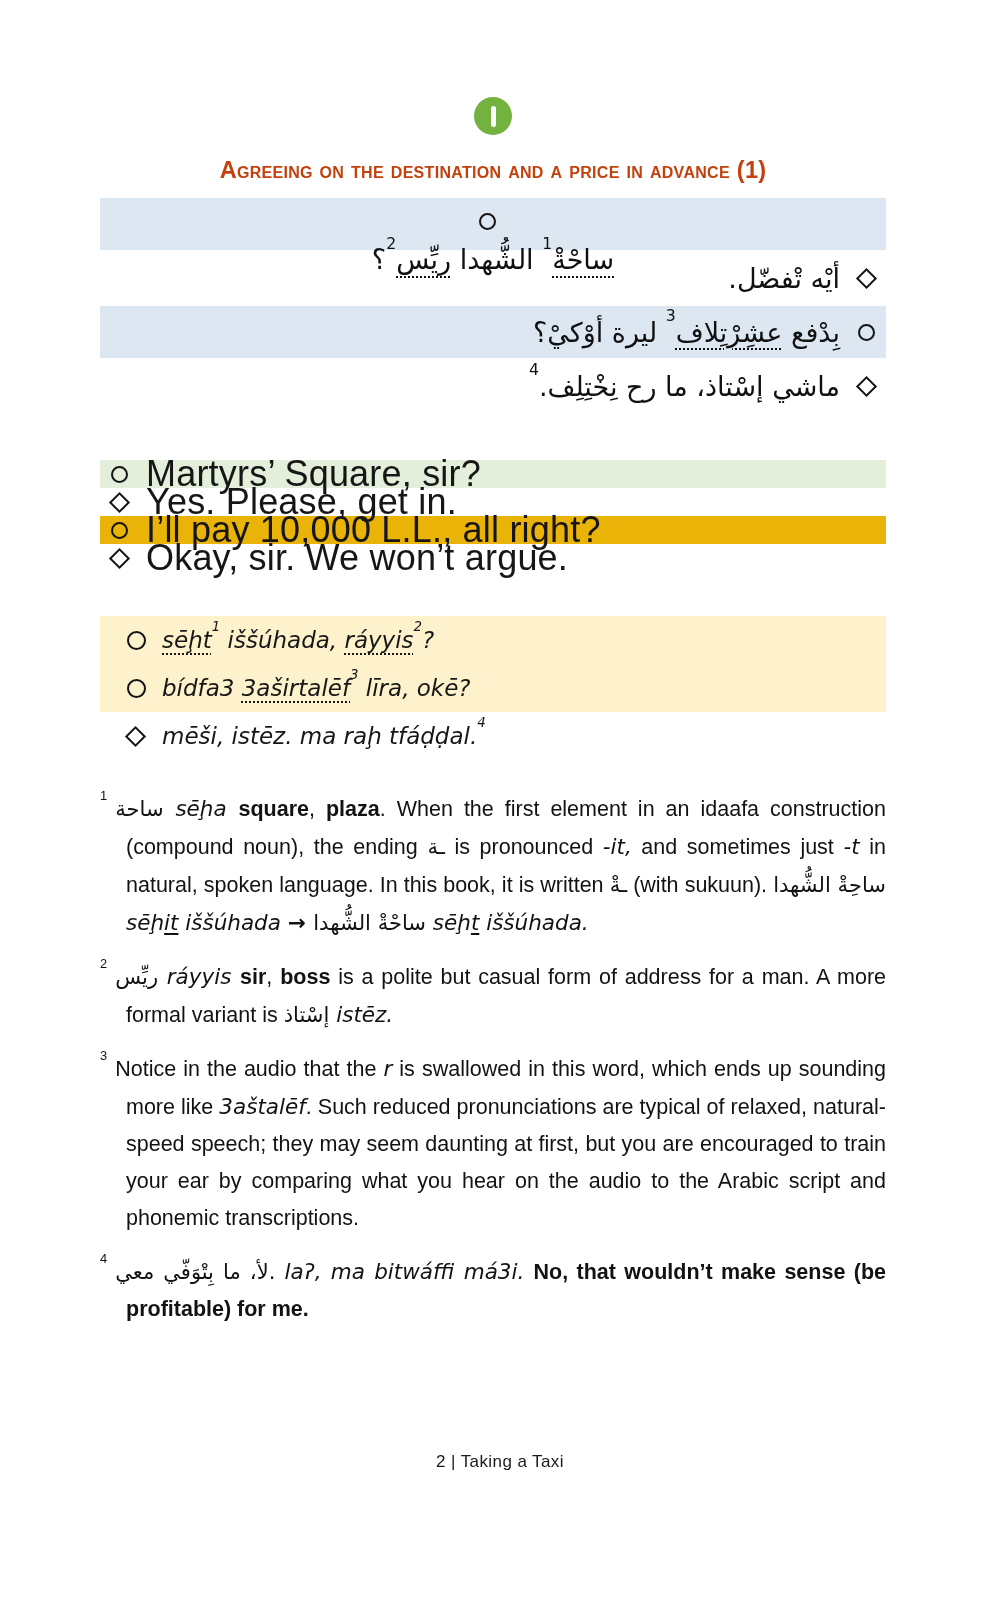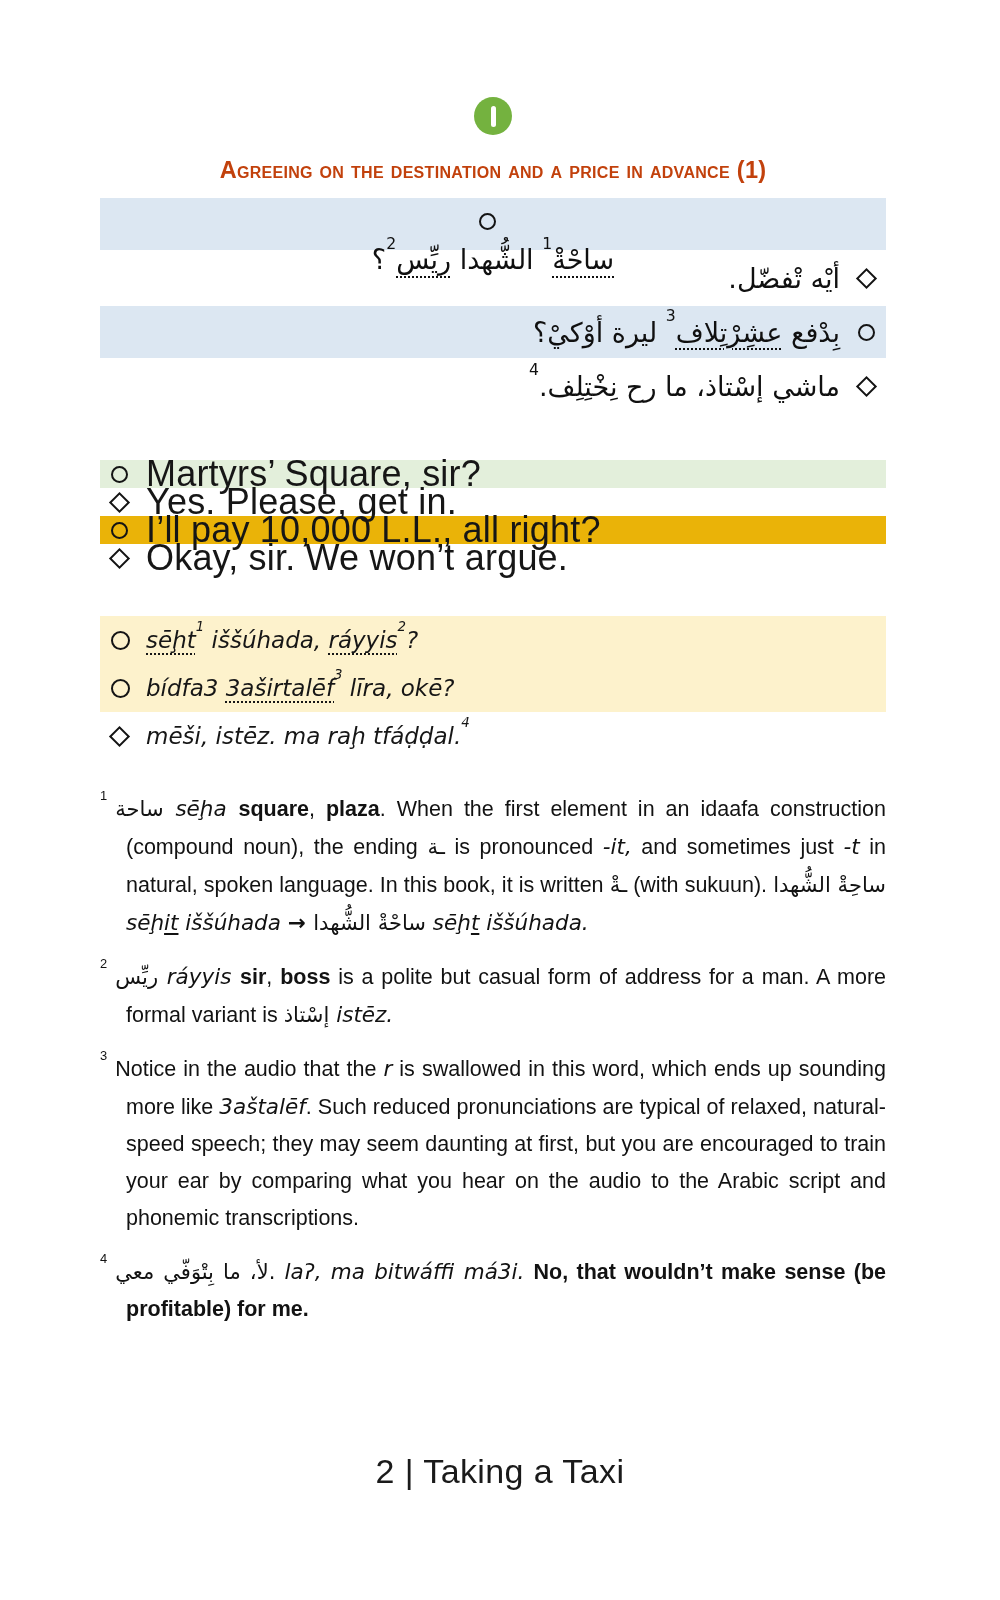--- a/index.html
+++ b/index.html
@@ -20,21 +20,21 @@
   .heading{margin:20px 0 0 0;text-align:center;font-variant-caps:small-caps;
     font-weight:600;font-size:23.5px;line-height:30px;letter-spacing:.3px;color:#c2410c;}
 
   
   .block{margin-top:0;}
   .ar-block{margin-top:13px;}
   .row{display:flex;align-items:center;}
   .ar-row{height:52px;margin-bottom:2px;direction:rtl;
     font-family:"DejaVu Sans",sans-serif;font-size:27px;color:#101010;}
   .en-row{height:28px;font-size:36px;letter-spacing:.2px;}
-  .tr-row{height:48px;font-family:"DejaVu Sans",sans-serif;font-style:italic;font-size:23px;}
+  .tr-row{height:48px;font-family:"DejaVu Sans",sans-serif;font-style:italic;font-size:23px;padding-left:16px;}
   .mk{flex:0 0 46px;display:flex;align-items:center;padding-inline-start:11px;box-sizing:border-box;}
   .mk-circle{width:13px;height:13px;border:2.2px solid #141414;border-radius:50%;}
   .tr-row .mk-circle{width:15px;height:15px;}
   .mk-diamond{width:11px;height:11px;border:2px solid #141414;transform:rotate(45deg);margin-inline-start:1px;}
   .txt{white-space:nowrap;}
   sup.ref{font-size:58%;position:relative;top:-0.65em;line-height:0;}
   .du{text-decoration-line:underline;text-decoration-style:dotted;
       text-decoration-thickness:2.2px;text-underline-offset:5px;}
   .ar-row .du{text-underline-offset:7px;text-decoration-thickness:2px;}
   .en-block{margin-top:48px;}
@@ -47,21 +47,21 @@
   .fn sup.fnnum{font-size:60%;position:relative;top:-0.6em;margin-right:8px;line-height:0;}
   .arin{font-family:"DejaVu Sans",sans-serif;font-size:0.98em;}
   .i{font-family:"DejaVu Sans",sans-serif;font-style:italic;}
   .b{font-weight:bold;}
   .us{text-decoration-line:underline;text-decoration-style:solid;
       text-decoration-thickness:1.6px;text-underline-offset:3px;}
   .arrow{font-family:"DejaVu Sans",sans-serif;font-weight:bold;}
 
   
   .footer{position:absolute;top:1452px;left:0;width:1000px;text-align:center;
-    font-size:34px;letter-spacing:.4px;color:#1a1a1a;}
+    font-size:17px;letter-spacing:.4px;color:#1a1a1a;}
 </style>
 </head>
 <body>
 
 <div class="content">
 
   <div class="badge" style="background: rgb(116, 178, 63);">
     <span class="bar"></span>
     <span class="sr">1</span>
   </div>

